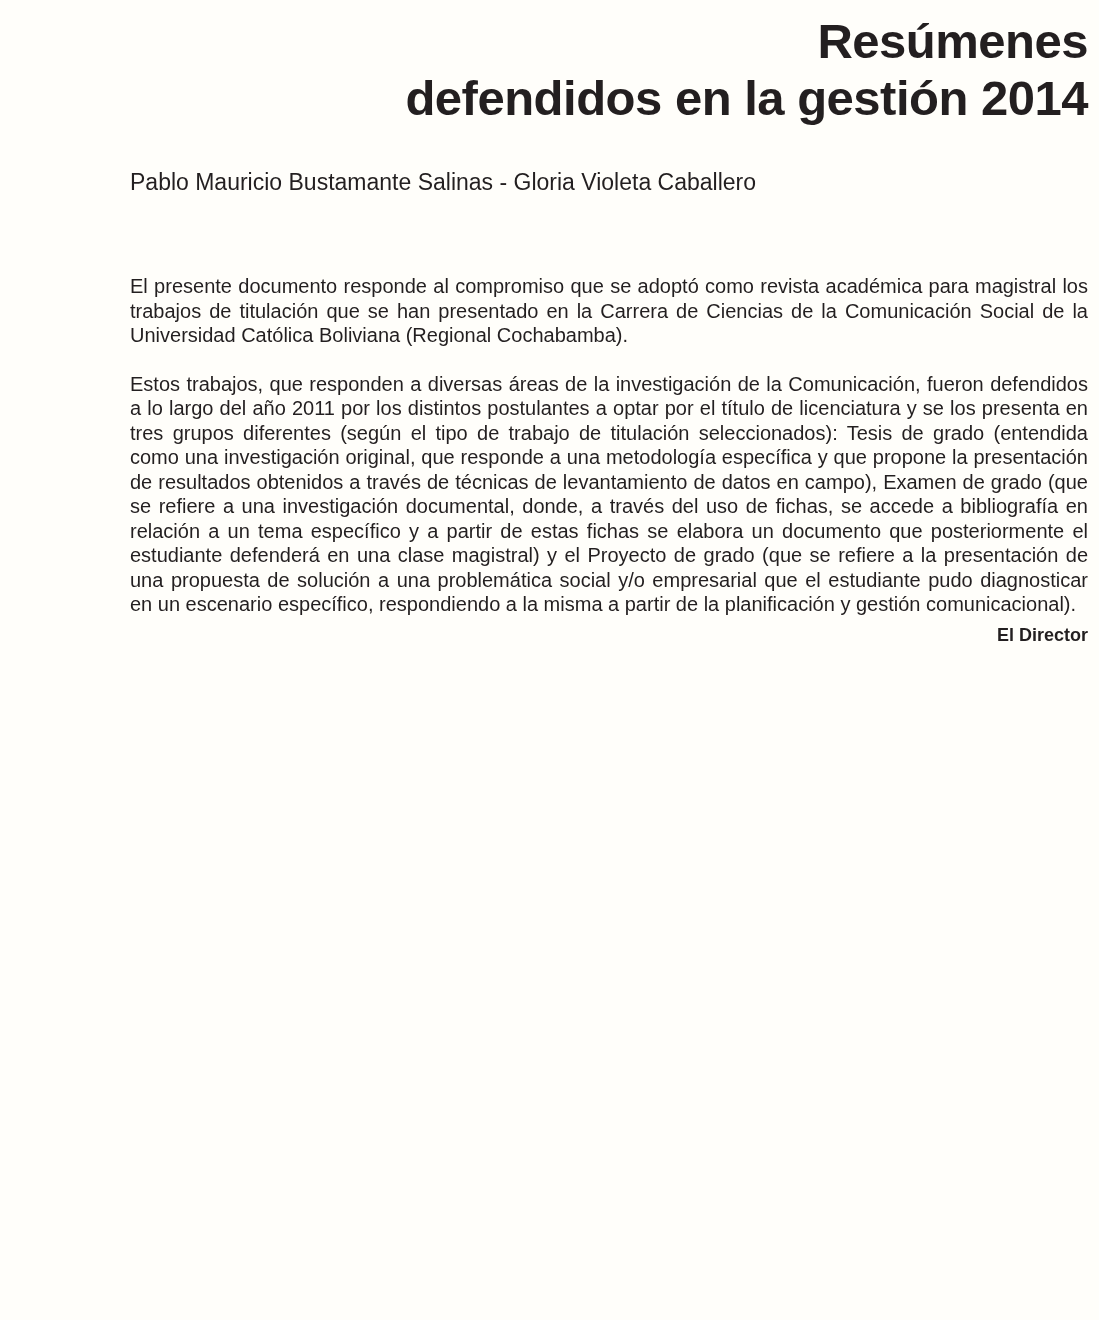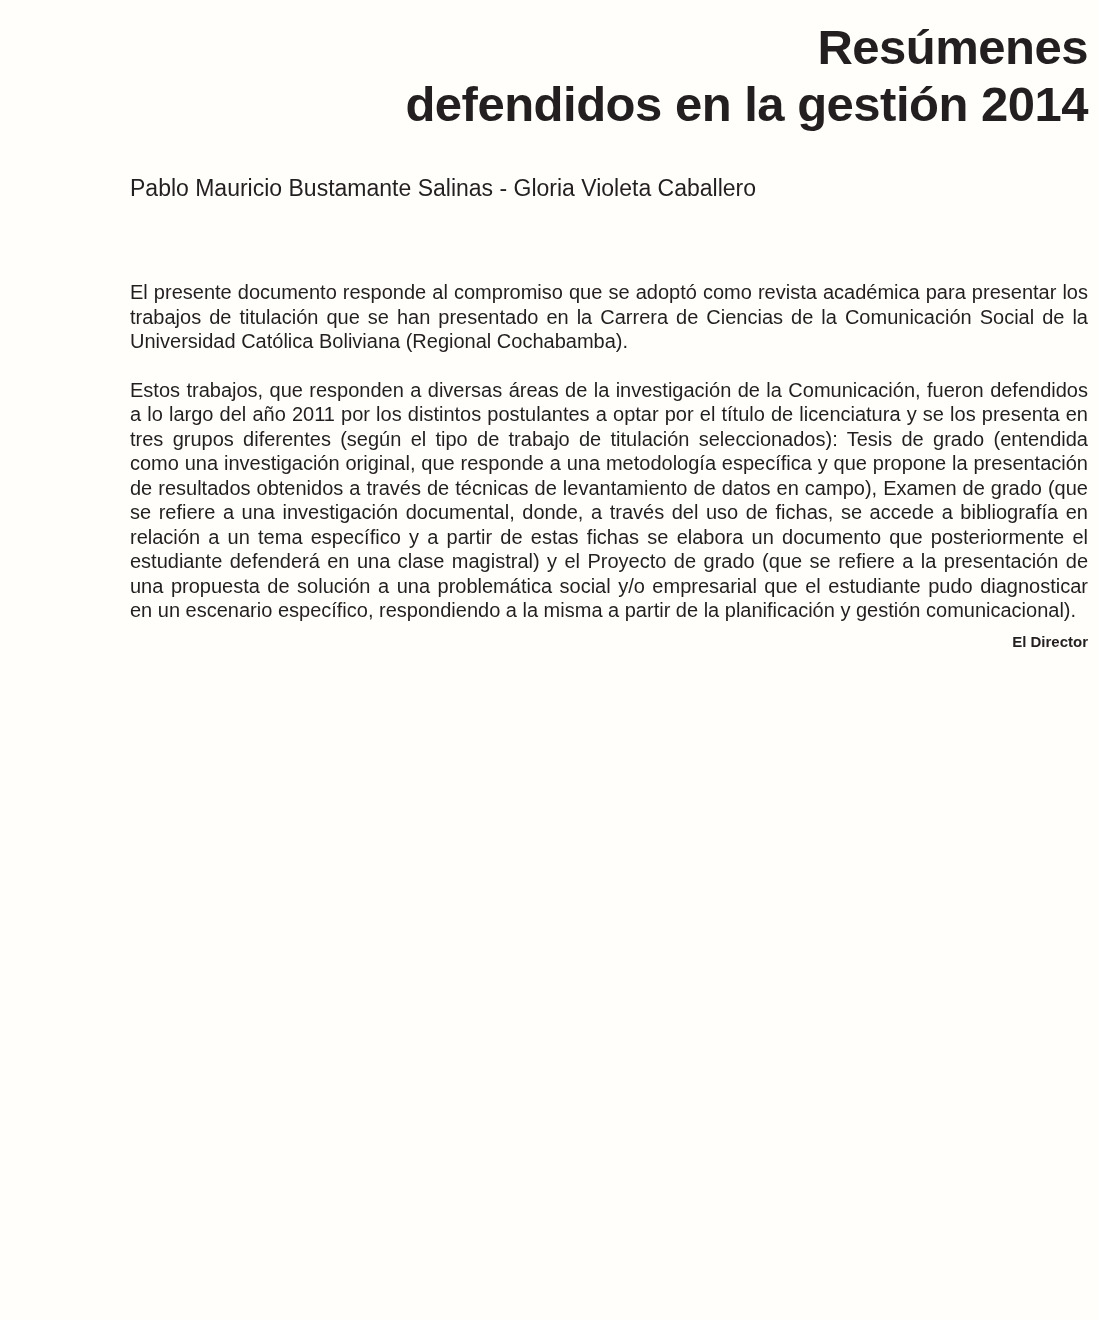--- a/index.html
+++ b/index.html
@@ -12,21 +12,21 @@
     font-family: "Liberation Sans", sans-serif;
     -webkit-font-smoothing: antialiased;
   }
   .page {
     position: relative;
     width: 1099px;
     height: 1320px;
     background: var(--page-background, #fffefa);
     color: var(--text, #231f20);
     box-sizing: border-box;
-    padding-top: 19px;
+    padding-top: 13px;
     overflow: hidden;
   }
   .content {
     margin-left: 130px;
     width: 958px;
   }
   .title {
     margin: 0;
     font-size: 49px;
     line-height: 57px;
@@ -46,39 +46,39 @@
     margin: 0;
     font-size: 20px;
     line-height: 24.5px;
     text-align: justify;
     text-justify: inter-word;
   }
   .body-paragraph.first { margin-top: 78px; }
   .body-paragraph + .body-paragraph { margin-top: 24px; }
   .signature {
     margin: 5px 0 0 0;
-    font-size: 15px;
+    font-size: 18px;
     line-height: 27px;
     font-weight: bold;
     text-align: right;
   }
 </style>
 </head>
 <body>
 
 <div class="page">
   <div class="content">
 
     <h1 class="title">
       <span class="title-line">Resúmenes</span>
       <span class="title-line">defendidos en la gestión 2014</span>
     </h1>
 
     <p class="authors">Pablo Mauricio Bustamante Salinas - Gloria Violeta Caballero</p>
 
-    <p class="body-paragraph first">El presente documento responde al compromiso que se adoptó como revista académica para presentar los trabajos de titulación que se han presentado en la Carrera de Ciencias de la Comunicación Social de la Universidad Católica Boliviana (Regional Cochabamba).</p>
+    <p class="body-paragraph first">El presente documento responde al compromiso que se adoptó como revista académica para magistral los trabajos de titulación que se han presentado en la Carrera de Ciencias de la Comunicación Social de la Universidad Católica Boliviana (Regional Cochabamba).</p>
 
     <p class="body-paragraph">Estos trabajos, que responden a diversas áreas de la investigación de la Comunicación, fueron defendidos a lo largo del año 2011 por los distintos postulantes a optar por el título de licenciatura y se los presenta en tres grupos diferentes (según el tipo de trabajo de titulación seleccionados): Tesis de grado (entendida como una investigación original, que responde a una metodología específica y que propone la presentación de resultados obtenidos a través de técnicas de levantamiento de datos en campo), Examen de grado (que se refiere a una investigación documental, donde, a través del uso de fichas, se accede a bibliografía en relación a un tema específico y a partir de estas fichas se elabora un documento que posteriormente el estudiante defenderá en una clase magistral) y el Proyecto de grado (que se refiere a la presentación de una propuesta de solución a una problemática social y/o empresarial que el estudiante pudo diagnosticar en un escenario específico, respondiendo a la misma a partir de la planificación y gestión comunicacional).</p>
 
     <p class="signature">El Director</p>
 
   </div>
 </div>
 
 </body></html>

